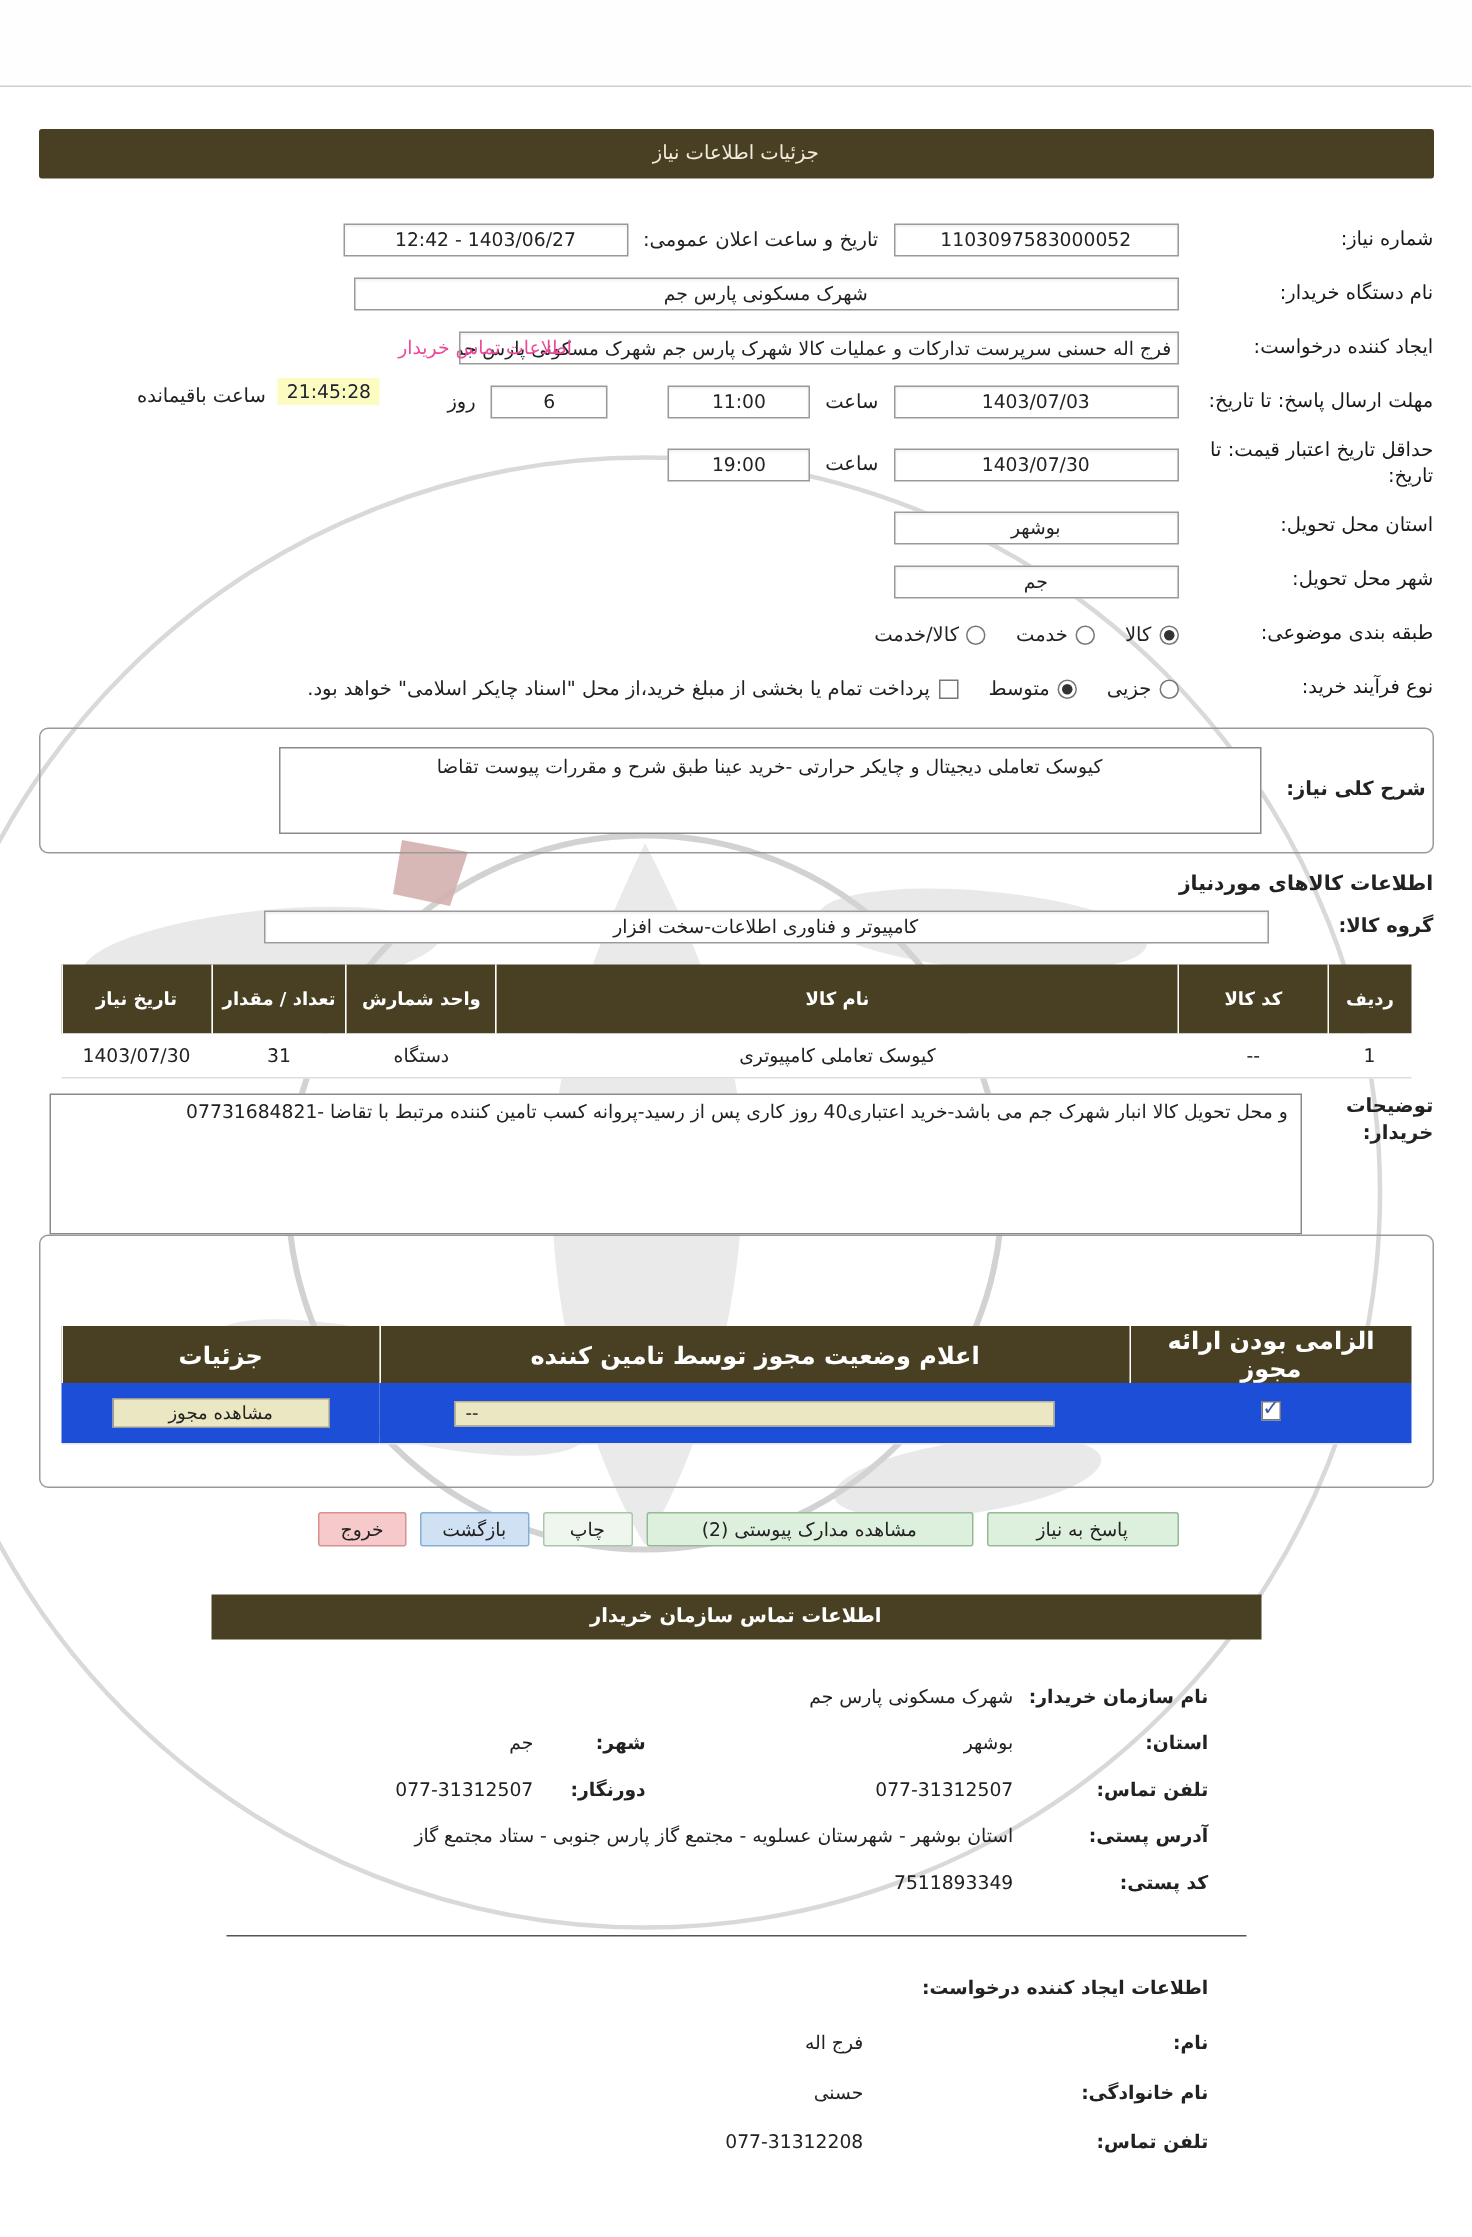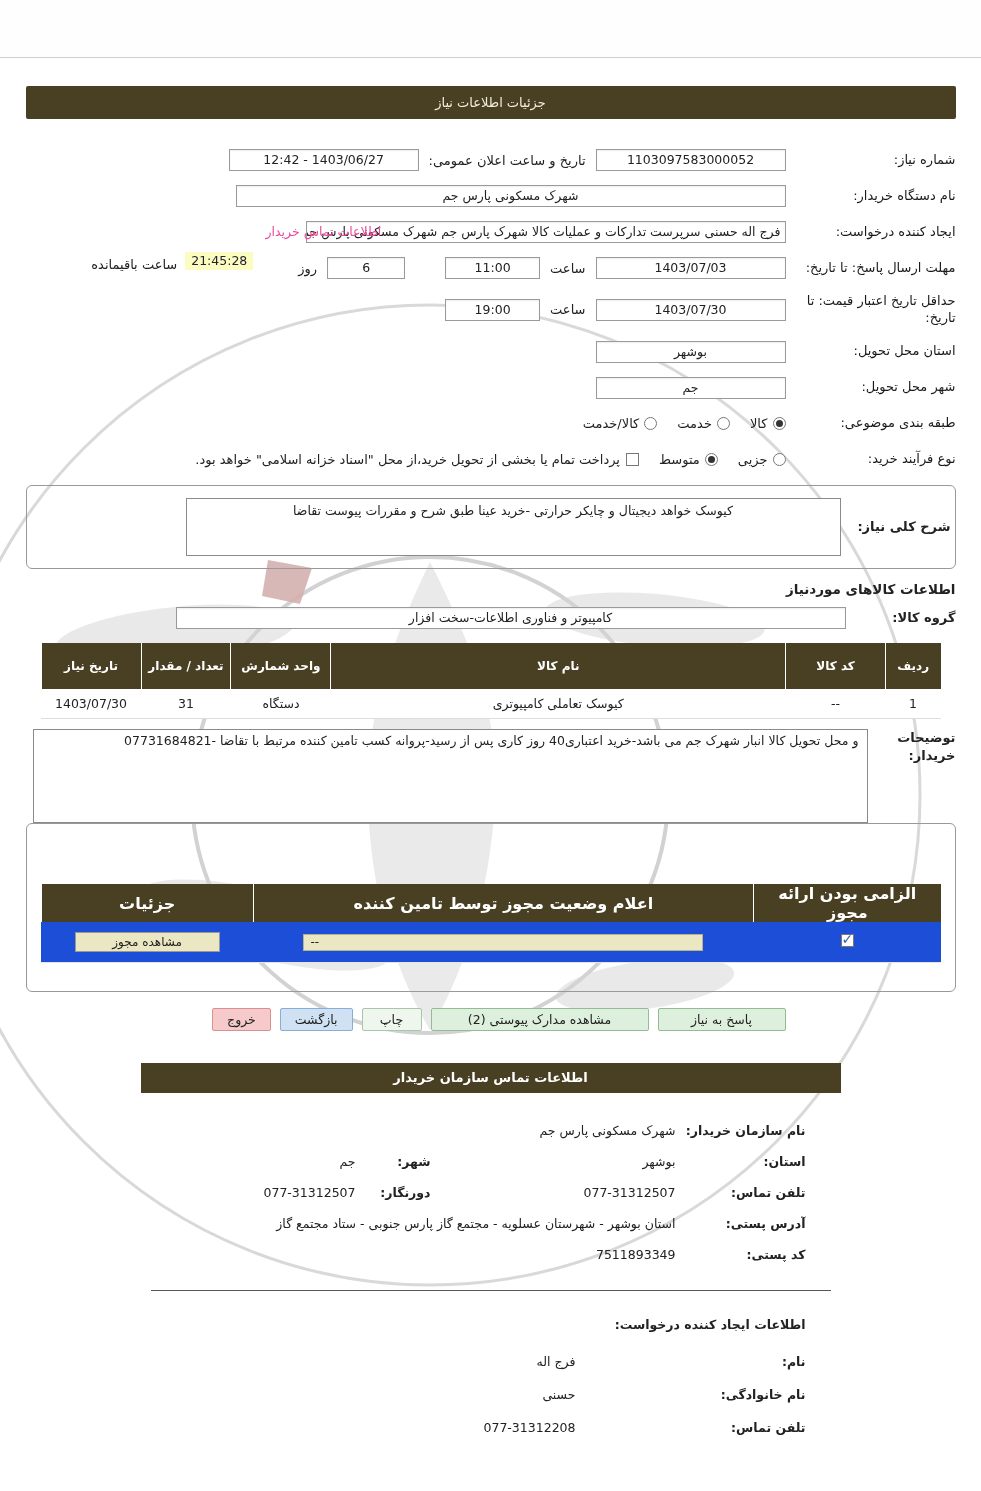--- a/index.html
+++ b/index.html
@@ -205,29 +205,29 @@
       <div class="opt">
         <span class="radio"></span>
         <span>جزيی</span>
       </div>
       <div class="opt">
         <span class="radio checked"></span>
         <span>متوسط</span>
       </div>
       <div class="opt">
         <span class="checkbox"></span>
-        <span>پرداخت تمام یا بخشی از تحویل خرید،از محل "اسناد خزانه اسلامی" خواهد بود.</span>
+        <span>پرداخت تمام یا بخشی از مبلغ خرید،از محل "اسناد چایکر اسلامی" خواهد بود.</span>
       </div>
     </div>
 
   </div>
 
   <div class="descbox">
     <div class="desclabel">شرح کلی نیاز:</div>
-    <div class="desctext">کیوسک خواهد دیجیتال و چایکر حرارتی -خرید عینا طبق شرح و مقررات پیوست تقاضا</div>
+    <div class="desctext">کیوسک تعاملی دیجیتال و چایکر حرارتی -خرید عینا طبق شرح و مقررات پیوست تقاضا</div>
   </div>
 
   <div class="secheading">اطلاعات کالاهای موردنیاز</div>
 
   <div class="grouprow">
     <div class="grouplabel">گروه کالا:</div>
     <div class="tbox groupinput">کامپیوتر و فناوری اطلاعات-سخت افزار</div>
   </div>
 
   <table class="goods-table">

